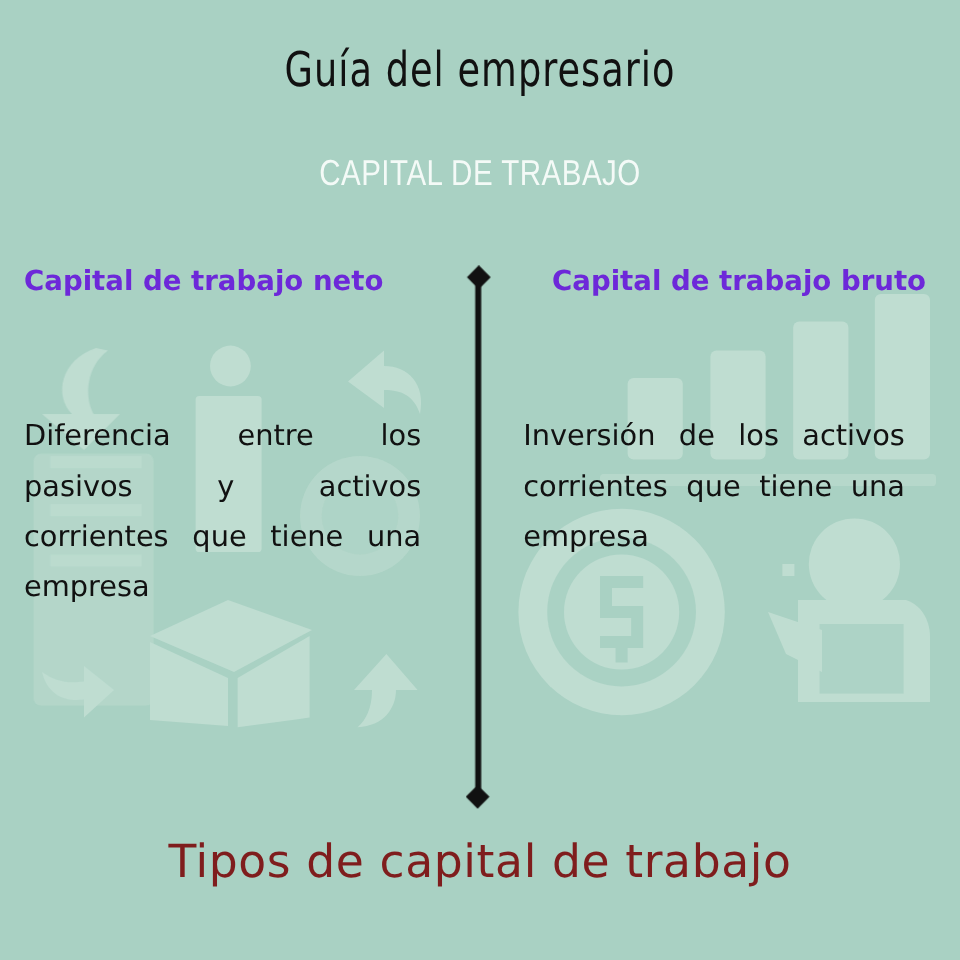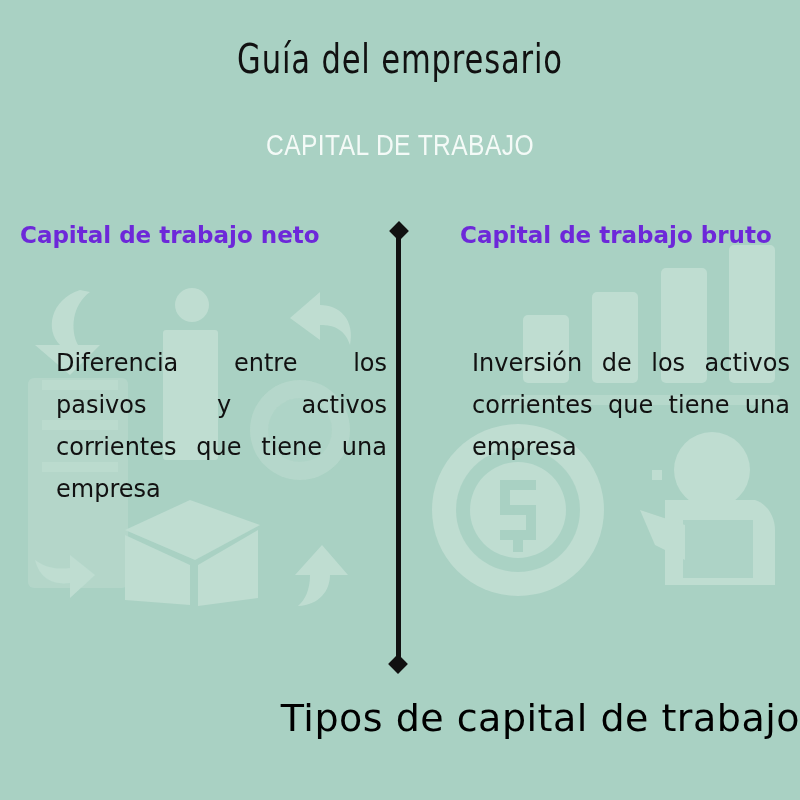--- a/index.html
+++ b/index.html
@@ -32,39 +32,38 @@
       font-weight: bold; font-size: 23px; color: #6d28d9;
       white-space: nowrap;
     }
     .col-head.left { left: 20px; }
     .col-head.right { left: 430px; margin-left: 30px; }
     .col-body {
       position: absolute; top: 342px;
       font-family: "DejaVu Sans", sans-serif;
       font-size: 24px; line-height: 42px; color: #111;
       text-align: justify;
-      margin-left: 36px;
     }
     .col-body.left { left: 20px; width: 331px; }
     .col-body.right { left: 436px; width: 318px; }
     .timeline {
       position: absolute; left: 396px; top: 232px; width: 5px; height: 434px;
       background: #111;
     }
     .diamond {
       position: absolute; width: 14px; height: 14px; background: #111;
       transform: rotate(45deg);
     }
     .diamond.top { left: 392px; top: 224px; }
     .diamond.bottom { left: 391px; top: 657px; }
     .bottom-title {
       position: absolute; left: 0; width: 800px; top: 696px;
-      text-align: right;
+      text-align: center;
       font-family: "DejaVu Sans", sans-serif;
-      font-size: 38px; color: #000000;
+      font-size: 38px; color: #7f1d1d;
       letter-spacing: 0.5px;
     }
   </style>
 </head>
 <body>
 
 <svg class="deco" viewBox="0 0 800 800" xmlns="http://www.w3.org/2000/svg">
   <g fill="#c3dfd4" opacity="0.85">
 
     <g>

